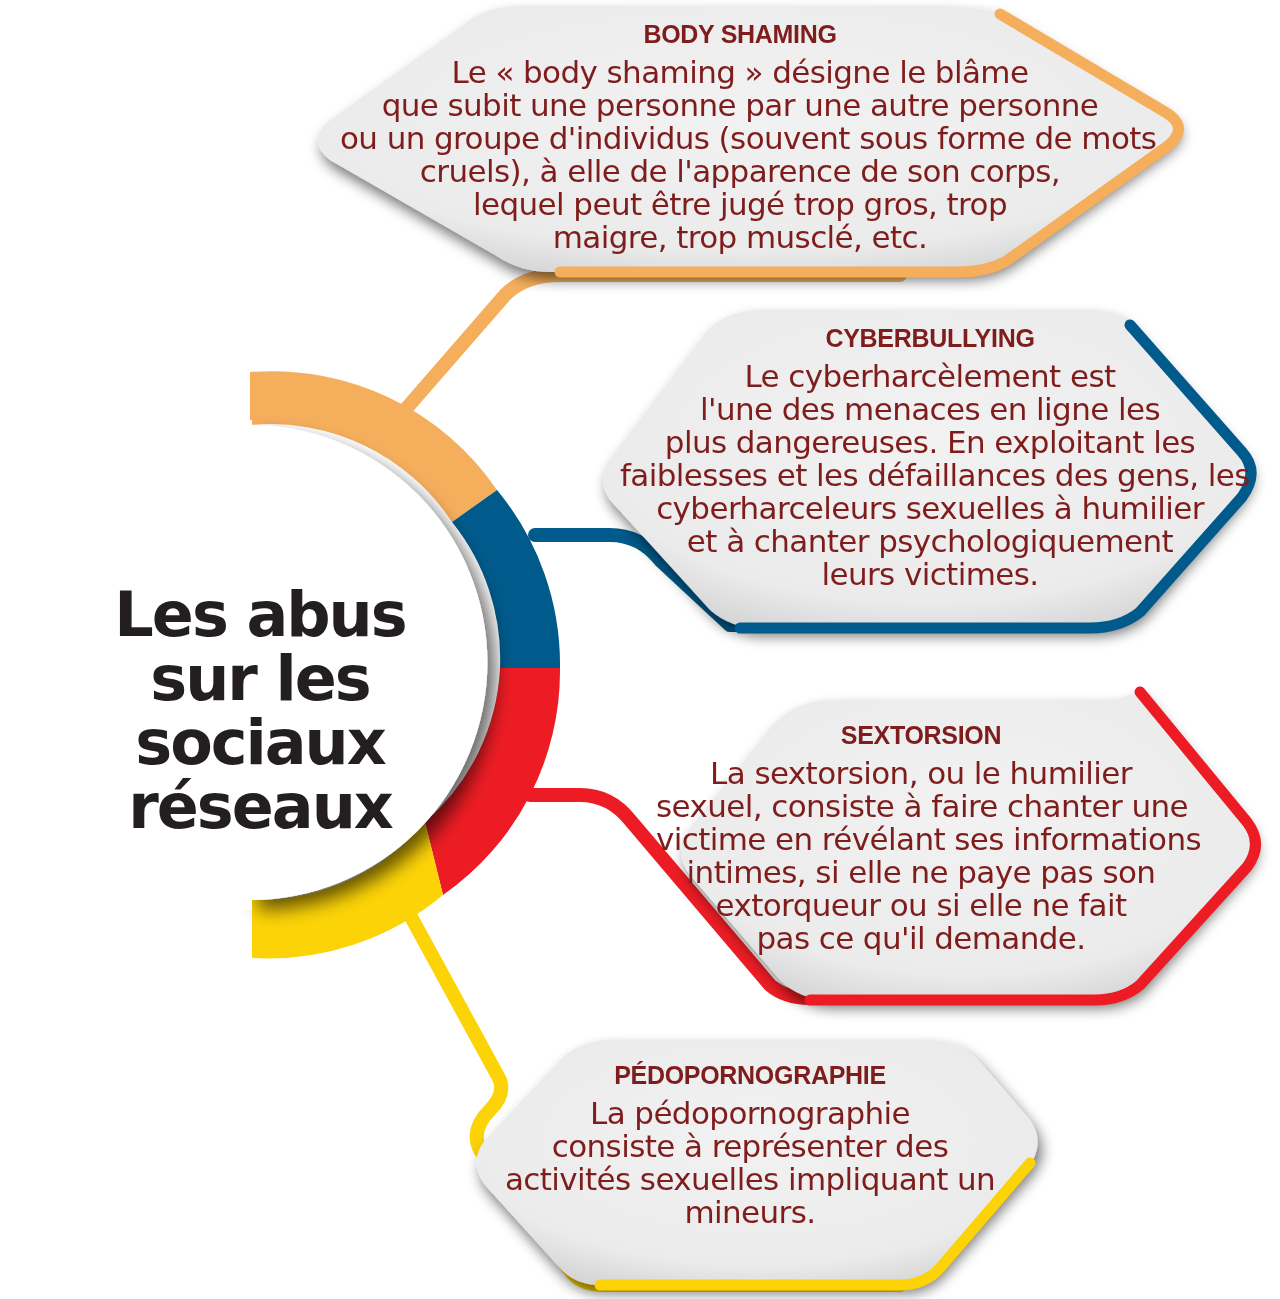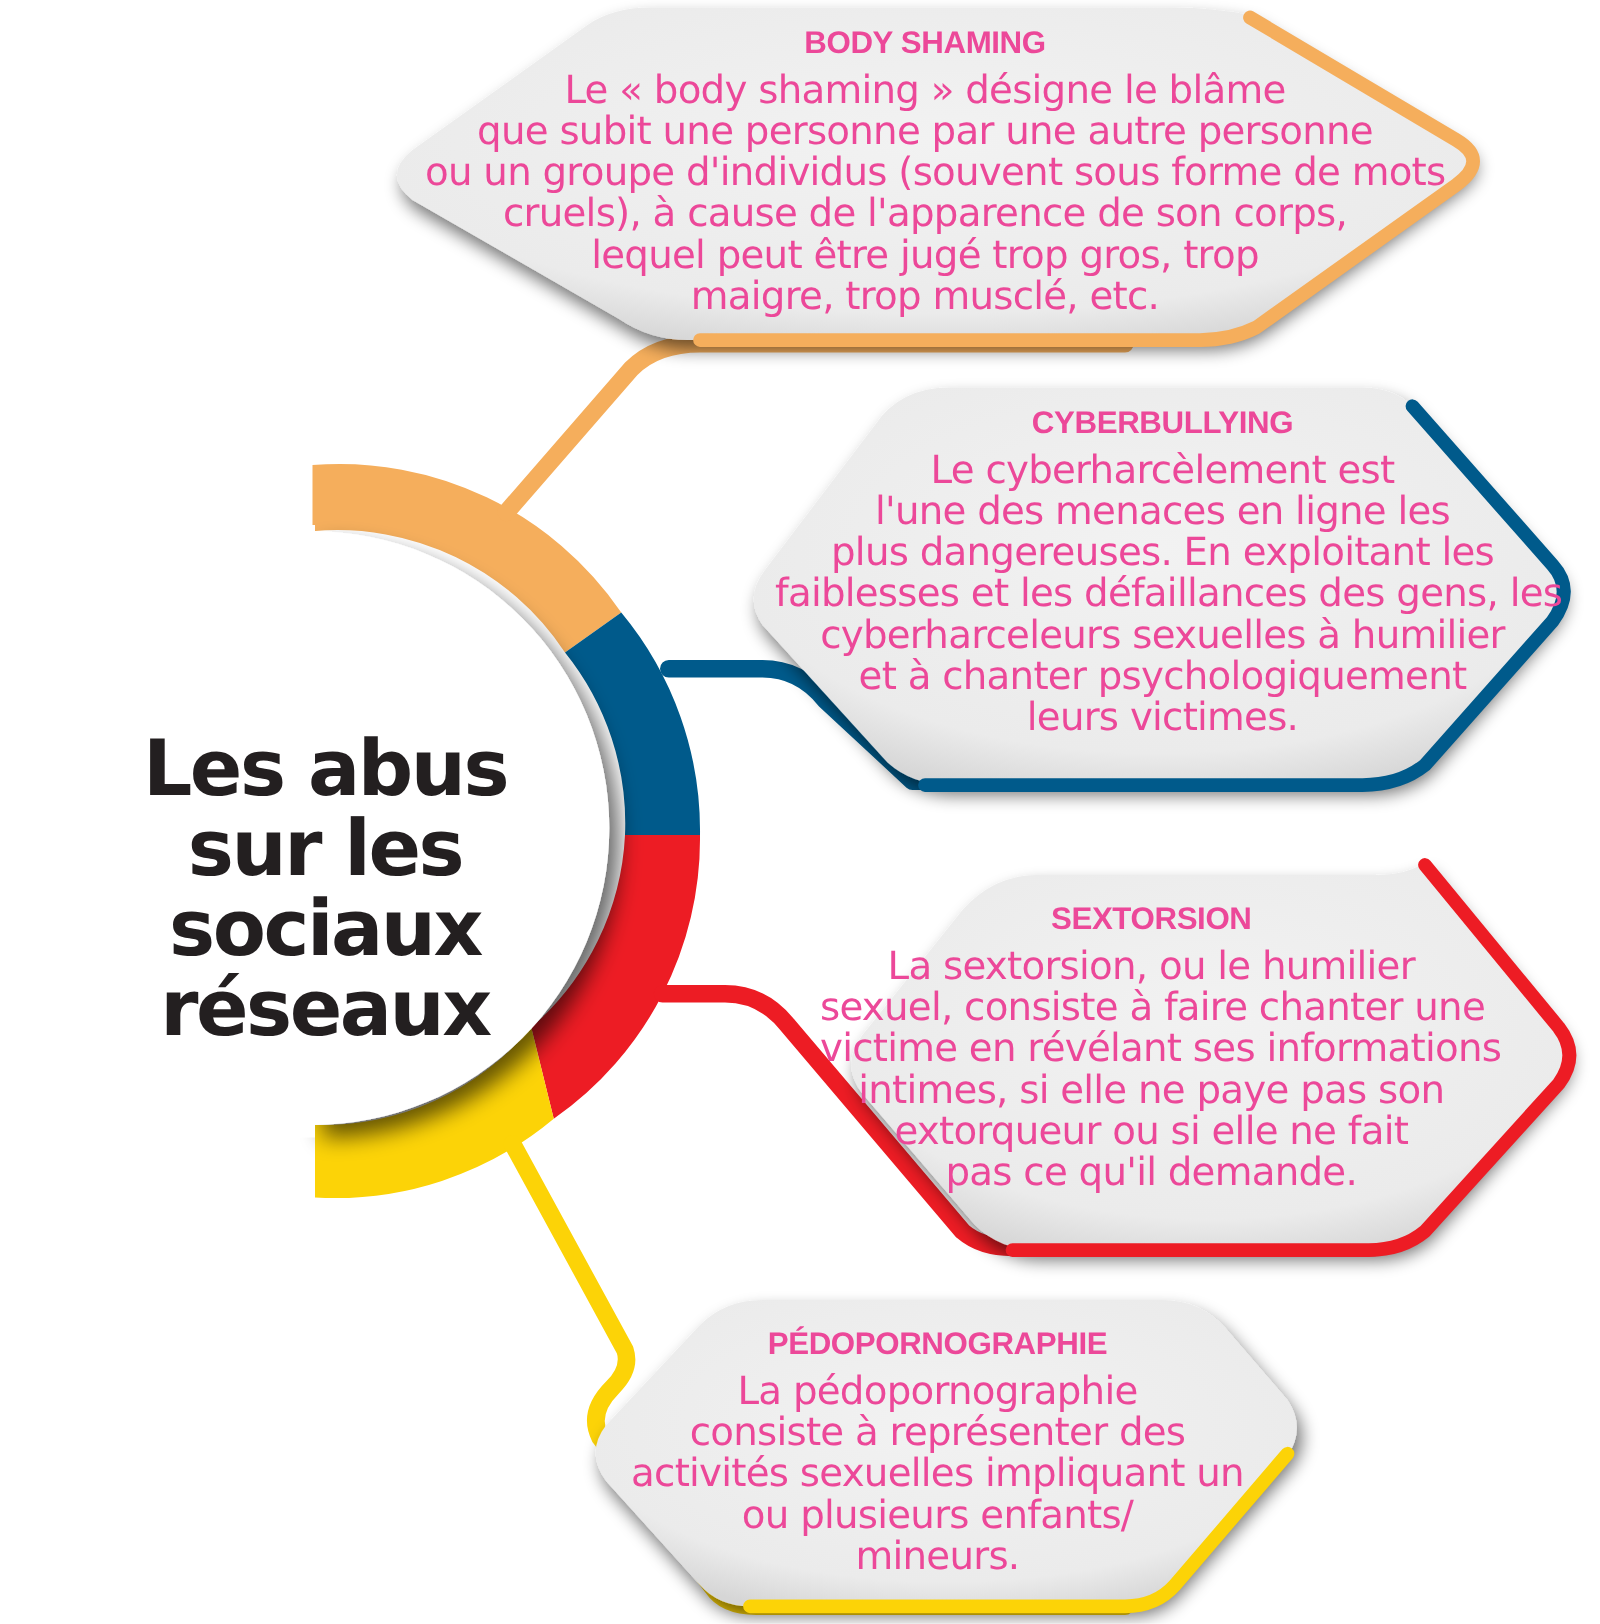--- a/index.html
+++ b/index.html
@@ -33,21 +33,21 @@
       font-size: 62px;
       line-height: 64px;
       letter-spacing: -2px;
       color: #231f20;
       margin-top: 45px;
     }
     .title span { display: block; }
     .panel-text {
       position: absolute;
       text-align: center;
-      color: #ec4899;
+      color: #7f1d1d;
     }
     .panel-title {
       font-family: "Liberation Sans", sans-serif;
       font-weight: bold;
       font-size: 25px;
       letter-spacing: -0.3px;
       margin-bottom: 8px;
       line-height: 28px;
     }
     .panel-body {
@@ -140,21 +140,21 @@
   <span>sociaux</span>
   <span>réseaux</span>
 </div>
 
 <div class="panel-text" style="left:340px; top:20px; width:800px;">
   <div class="panel-title">BODY SHAMING</div>
   <div class="panel-body">
     <span>Le « body shaming » désigne le blâme</span>
     <span>que subit une personne par une autre personne</span>
     <span>ou un groupe d'individus (souvent sous forme de mots</span>
-    <span>cruels), à cause de l'apparence de son corps,</span>
+    <span>cruels), à elle de l'apparence de son corps,</span>
     <span>lequel peut être jugé trop gros, trop</span>
     <span>maigre, trop musclé, etc.</span>
   </div>
 </div>
 
 <div class="panel-text" style="left:620px; top:324px; width:620px;">
   <div class="panel-title">CYBERBULLYING</div>
   <div class="panel-body">
     <span>Le cyberharcèlement est</span>
     <span>l'une des menaces en ligne les</span>
@@ -177,16 +177,15 @@
     <span>pas ce qu'il demande.</span>
   </div>
 </div>
 
 <div class="panel-text" style="left:500px; top:1061px; width:500px;">
   <div class="panel-title">PÉDOPORNOGRAPHIE</div>
   <div class="panel-body">
     <span>La pédopornographie</span>
     <span>consiste à représenter des</span>
     <span>activités sexuelles impliquant un</span>
-    <span>ou plusieurs enfants/</span>
     <span>mineurs.</span>
   </div>
 </div>
 
 </body></html>

